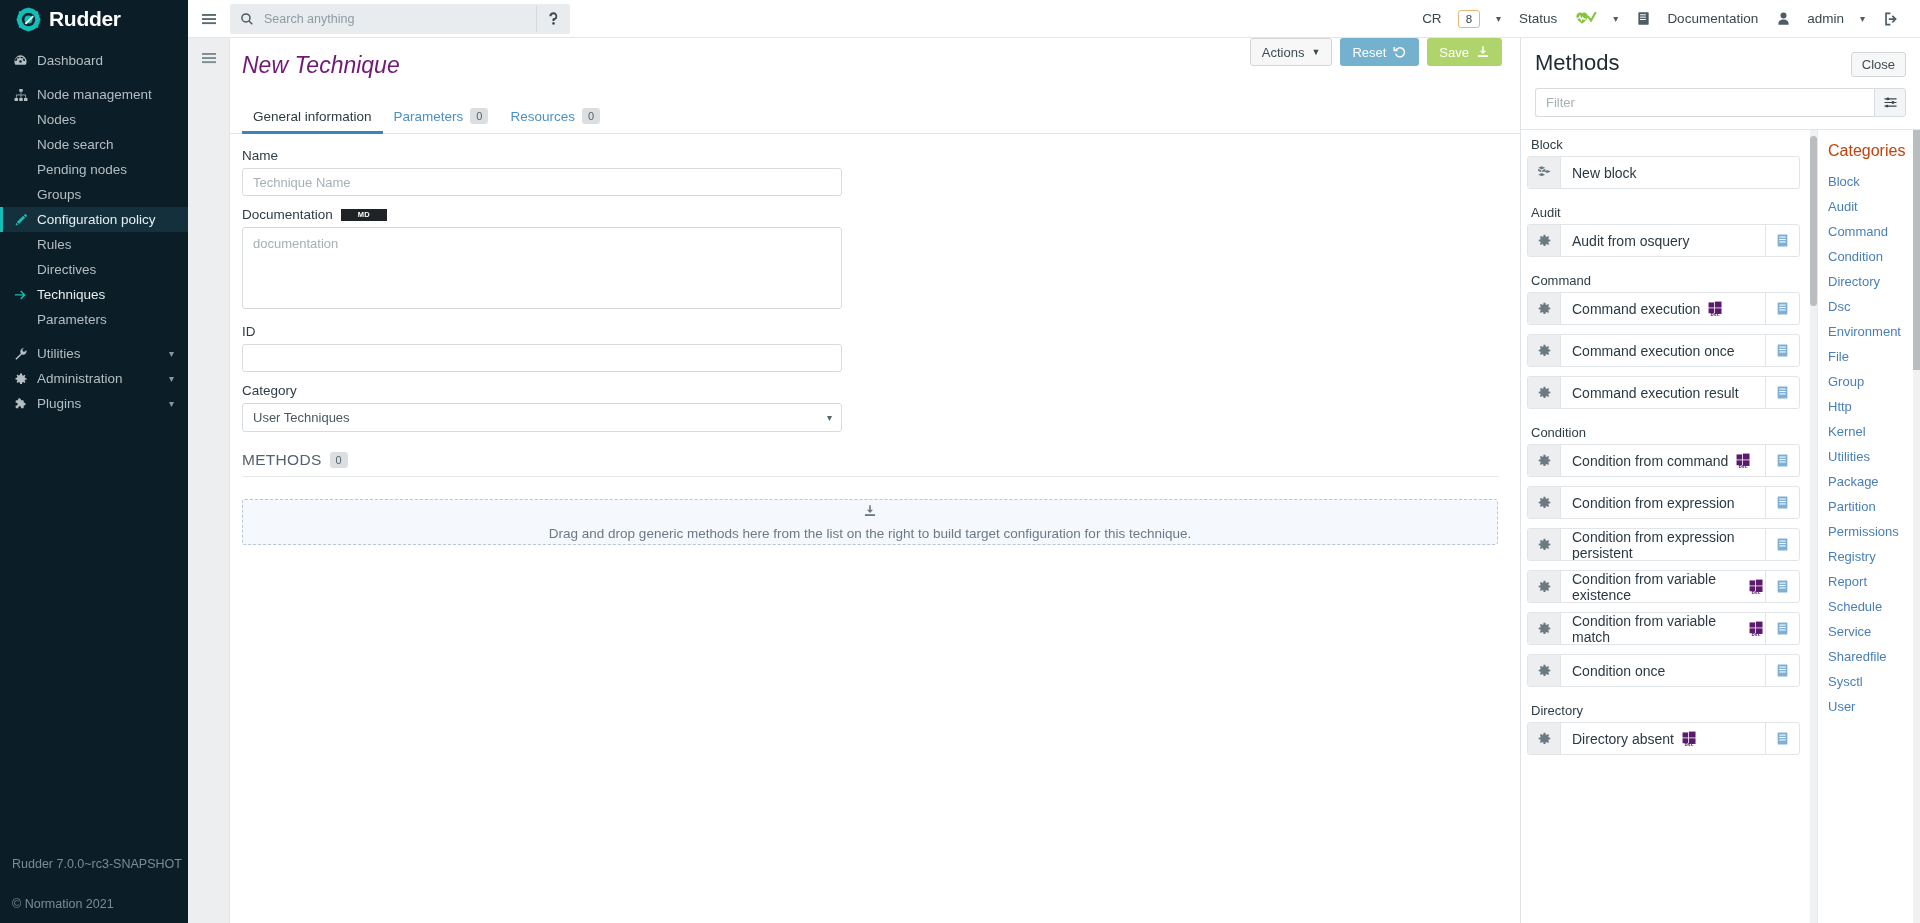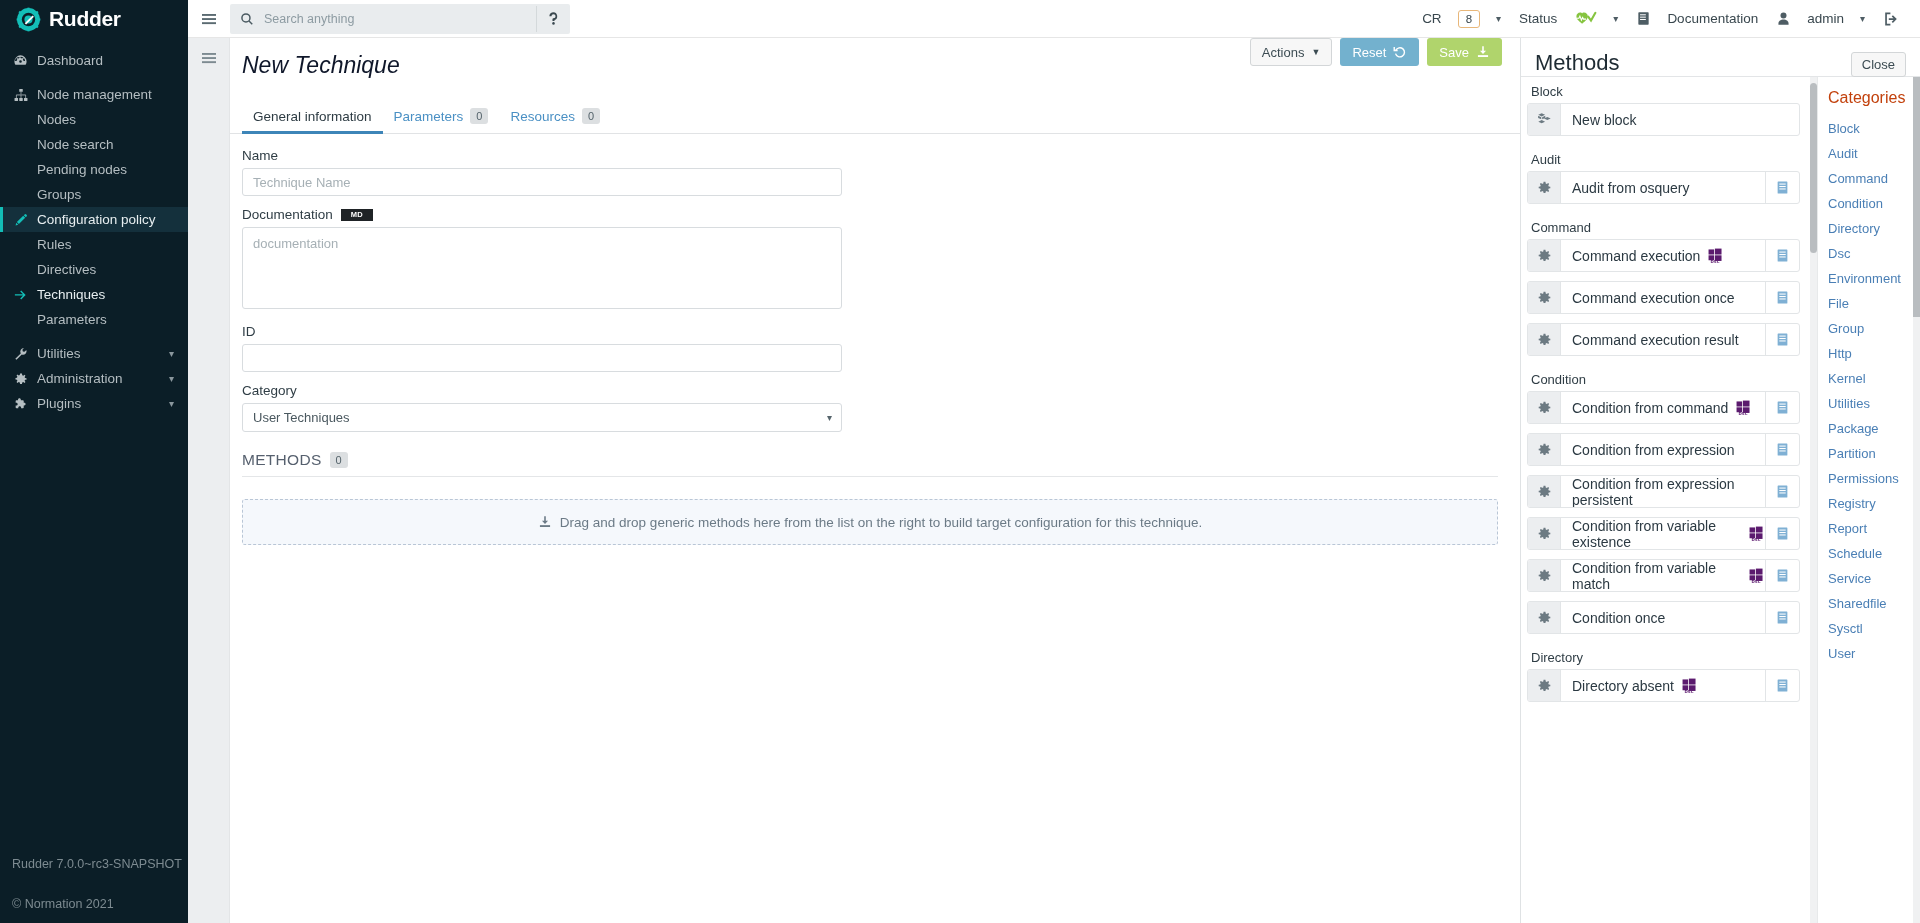--- a/index.html
+++ b/index.html
@@ -108,21 +108,21 @@
     border-right: 1px solid #e3e5e7; padding-top: 12px;
     display: flex; justify-content: center; align-items: flex-start;
   }
   .railbar .burger2 { color: #7d8a91; cursor: pointer; }
   .mainpane { flex: 1 1 auto; min-width: 0; position: relative; background:#fff; }
 
   .page-head {
     padding: 12px 22px 0 12px; position: relative;
   }
   .page-title {
-    font-size: 23px; font-style: italic; color: #0f172a;
+    font-size: 23px; font-style: italic; color: #701a75;
     font-weight: normal; line-height: 30px;
   }
   .btnrow {
     position: absolute; right: 18px; top: 0;
     display: flex; gap: 8px; align-items: center;
   }
   .btn {
     border-radius: 3px; font-size: 13px; padding: 0 11px; height: 28px;
     display: inline-flex; align-items: center; gap: 7px; cursor: pointer;
     font-family: "Liberation Sans", sans-serif; border: 1px solid transparent;
@@ -148,21 +148,21 @@
   }
 
   .form { padding: 14px 22px 0 12px; }
   .fgroup { margin-bottom: 11px; }
   .flabel {
     font-size: 13.5px; color: #2f3d45; margin-bottom: 5px;
     display: flex; align-items: center; gap: 8px;
   }
   .md-badge {
     background: #1f2326; color: #fff; font-size: 7.5px; font-weight: bold;
-    border-radius: 0; padding: 2px 10px; letter-spacing: 0.2px; line-height: 8px;
+    border-radius: 0; padding: 2px 17px; letter-spacing: 0.2px; line-height: 8px;
   }
   .finput {
     width: 600px; height: 28px; border: 1px solid #d8dcdf; border-radius: 3px;
     padding: 0 10px; font-size: 13px; color: #39474e; outline: none;
     font-family: "Liberation Sans", sans-serif; background: #fff;
   }
   .finput::placeholder { color: #a6b0b5; }
   .ftext {
     width: 600px; height: 82px; border: 1px solid #d8dcdf; border-radius: 3px;
     padding: 8px 10px; font-size: 13px; color: #39474e; outline: none; resize: none;
@@ -189,21 +189,21 @@
   .methods-head h3 {
     font-size: 15.5px; font-weight: normal; color: #56606e; letter-spacing: 0.3px;
   }
   .methods-head .cnt {
     background: #dcdfe1; color: #53626a; font-size: 11px;
     border-radius: 3px; padding: 1px 6px; line-height: 14px;
   }
   .dropzone {
     margin: 22px 22px 0 12px; border: 1px dashed #b9c6d6; border-radius: 3px;
     background: #f5f8fc; height: 46px; display: flex; align-items: center;
-    justify-content: center; gap: 8px; color: #6b7a86; font-size: 13.5px;
+    justify-content: center; gap: 8px; color: #6b7a86; font-size: 13.5px; flex-direction: column;
   }
 
   
   .methodpanel {
     width: 400px; min-width: 400px; background: #fff;
     border-left: 1px solid #dfe2e4; display: flex; flex-direction: column;
     height: 885px;
   }
   .mp-head {
     padding: 12px 14px 0 14px; position: relative; flex: 0 0 auto;
@@ -599,20 +599,31 @@
         </div>
       </div>
     </div>
 
     <aside class="methodpanel">
       <div class="mp-head">
         <div class="mp-title">Methods</div>
         <button class="mp-close">Close</button>
       </div>
 
+      <div class="mp-filterrow">
+        <input class="mp-filter" placeholder="Filter" style="">
+        <span class="mp-filterbtn">
+          <svg viewBox="0 0 16 16" width="15" height="15" fill="none" stroke="currentColor" stroke-width="1.3">
+            <path d="M1.6 4.2h12.8M1.6 8h12.8M1.6 11.8h12.8"></path>
+            <circle cx="5.2" cy="4.2" r="1.5" fill="currentColor" stroke="none"></circle>
+            <circle cx="10.6" cy="8" r="1.5" fill="currentColor" stroke="none"></circle>
+            <circle cx="4.3" cy="11.8" r="1.5" fill="currentColor" stroke="none"></circle>
+          </svg>
+        </span>
+      </div>
 
       <div class="mp-body">
         <div class="mp-list" id="methods-list">
             <div class="cat-label">Block</div>
             <div class="m-item">
               <div class="m-grip">
                 <svg viewBox="0 0 16 16" width="15" height="15" fill="currentColor">
                   <path d="M5 1.3 8.6 3 5 4.7 1.4 3z"></path>
                   <path d="M11 5.2l3.6 1.7L11 8.6 7.4 6.9z"></path>
                   <path d="M5 8.6l3.6 1.7L5 12 1.4 10.3z"></path>

